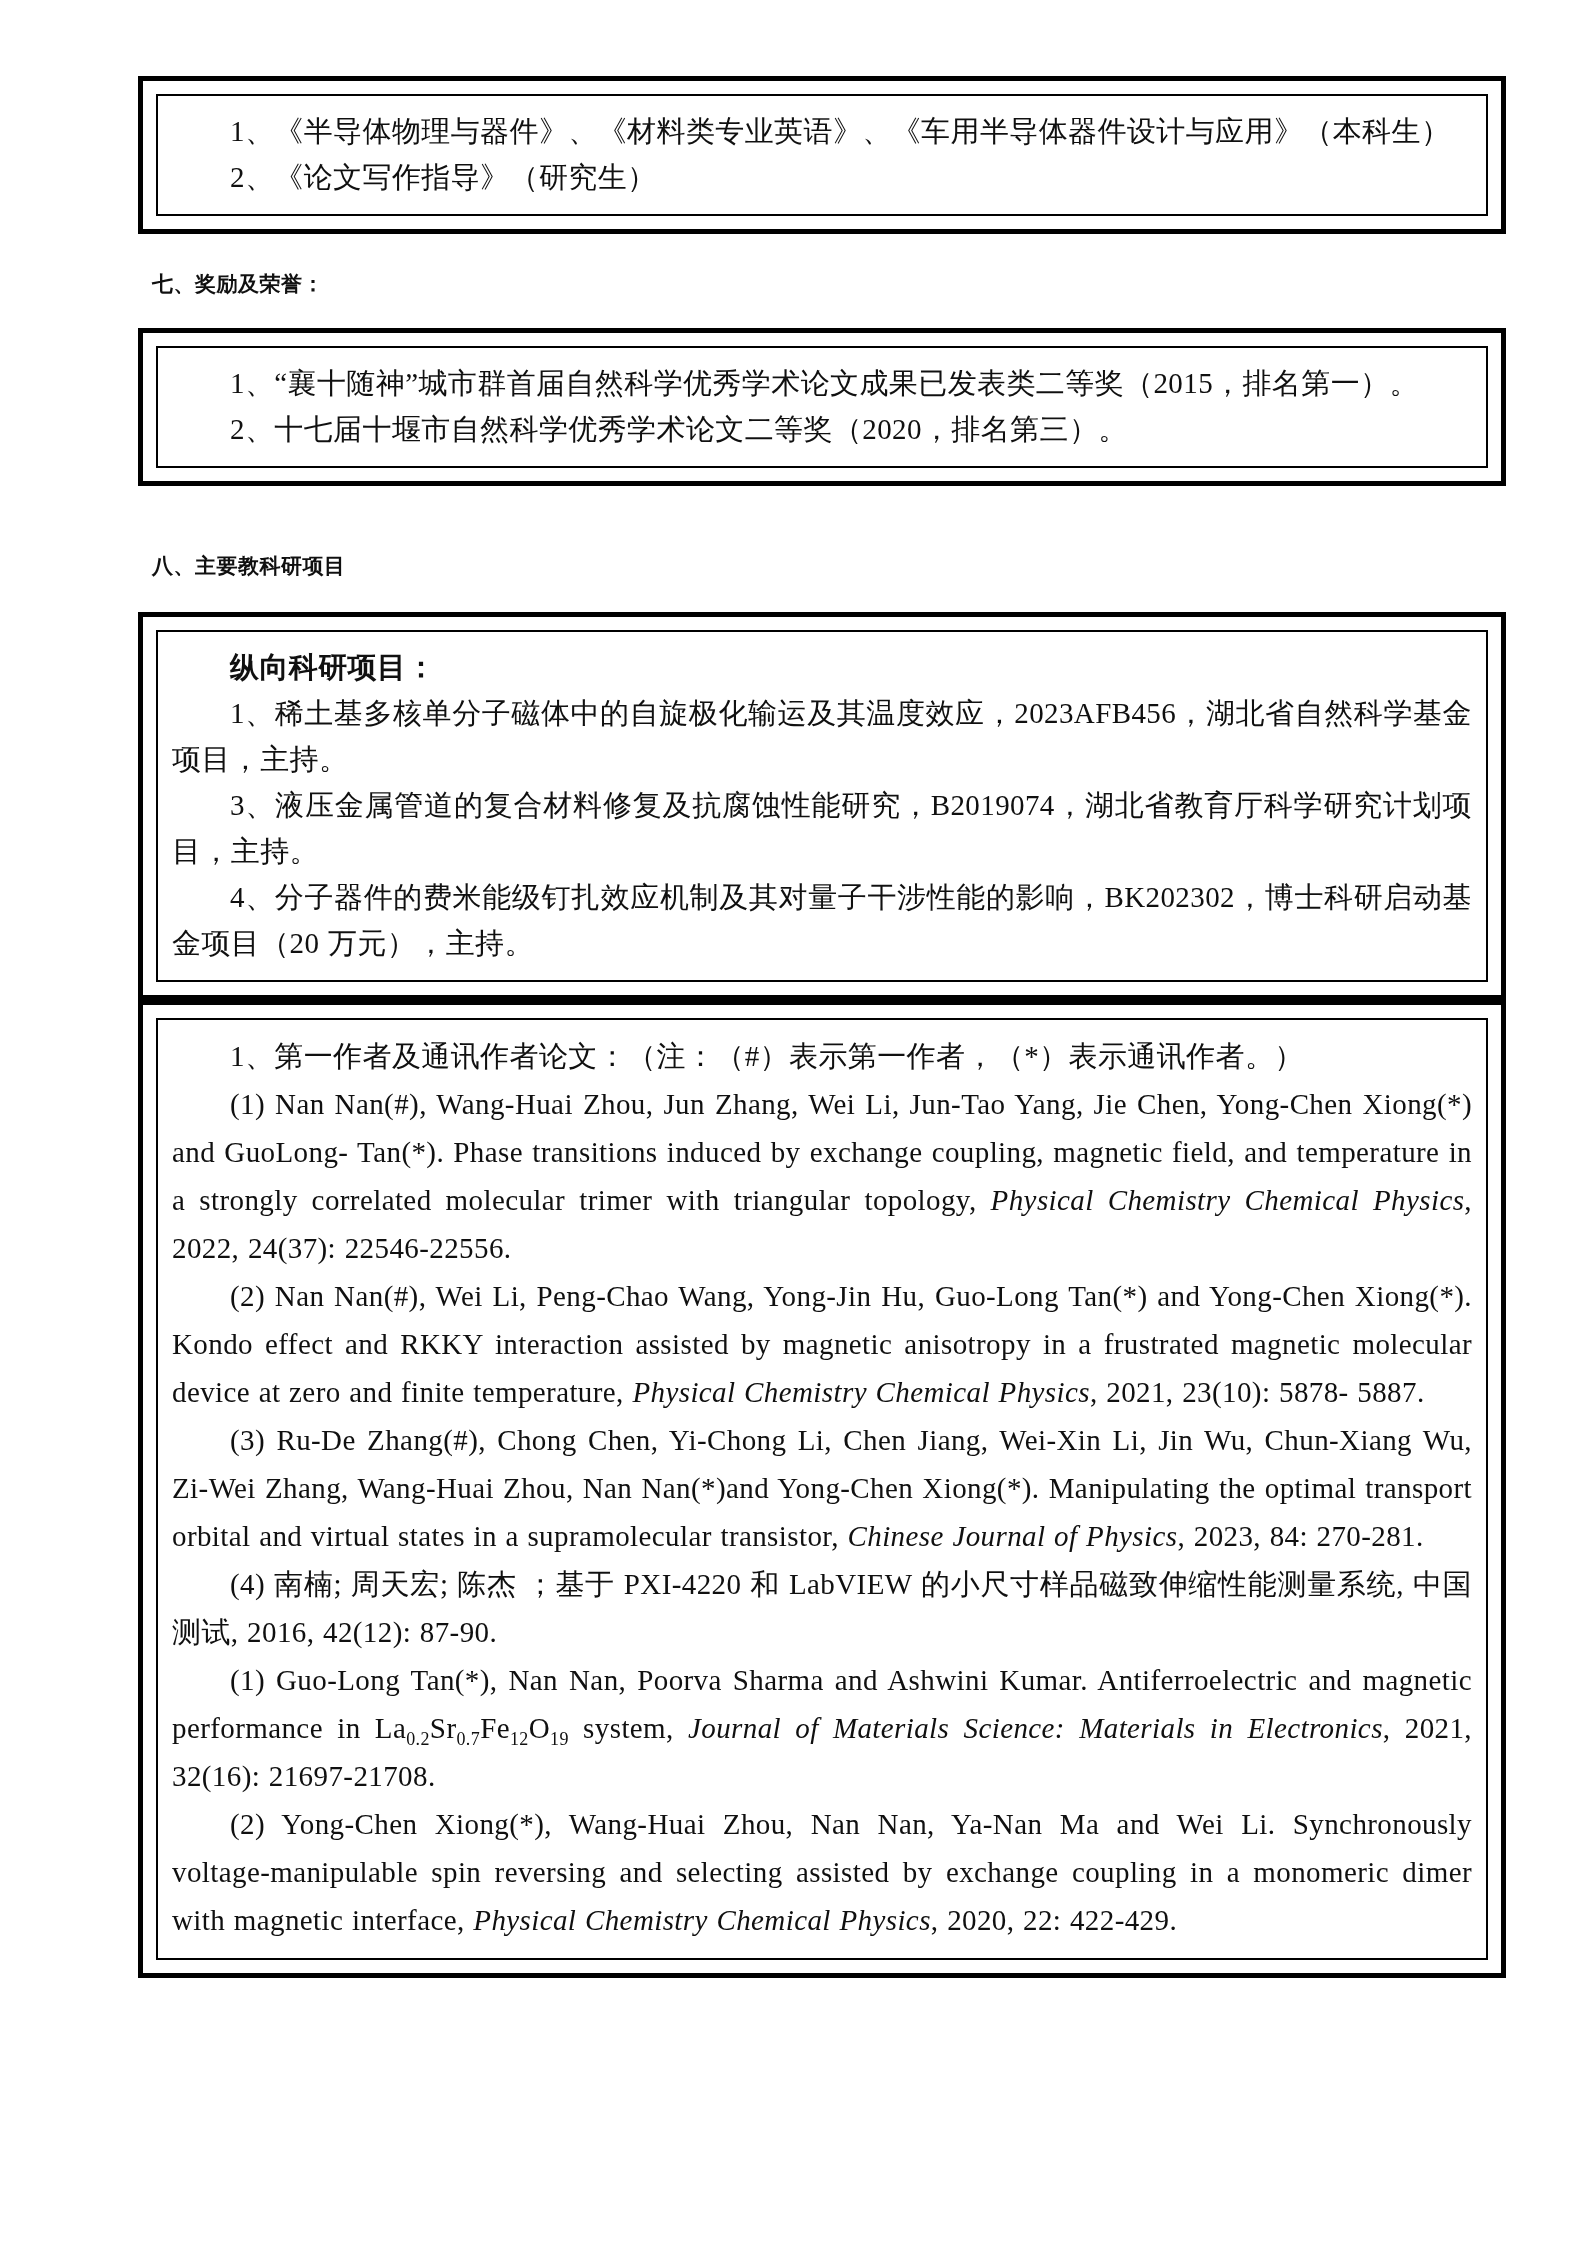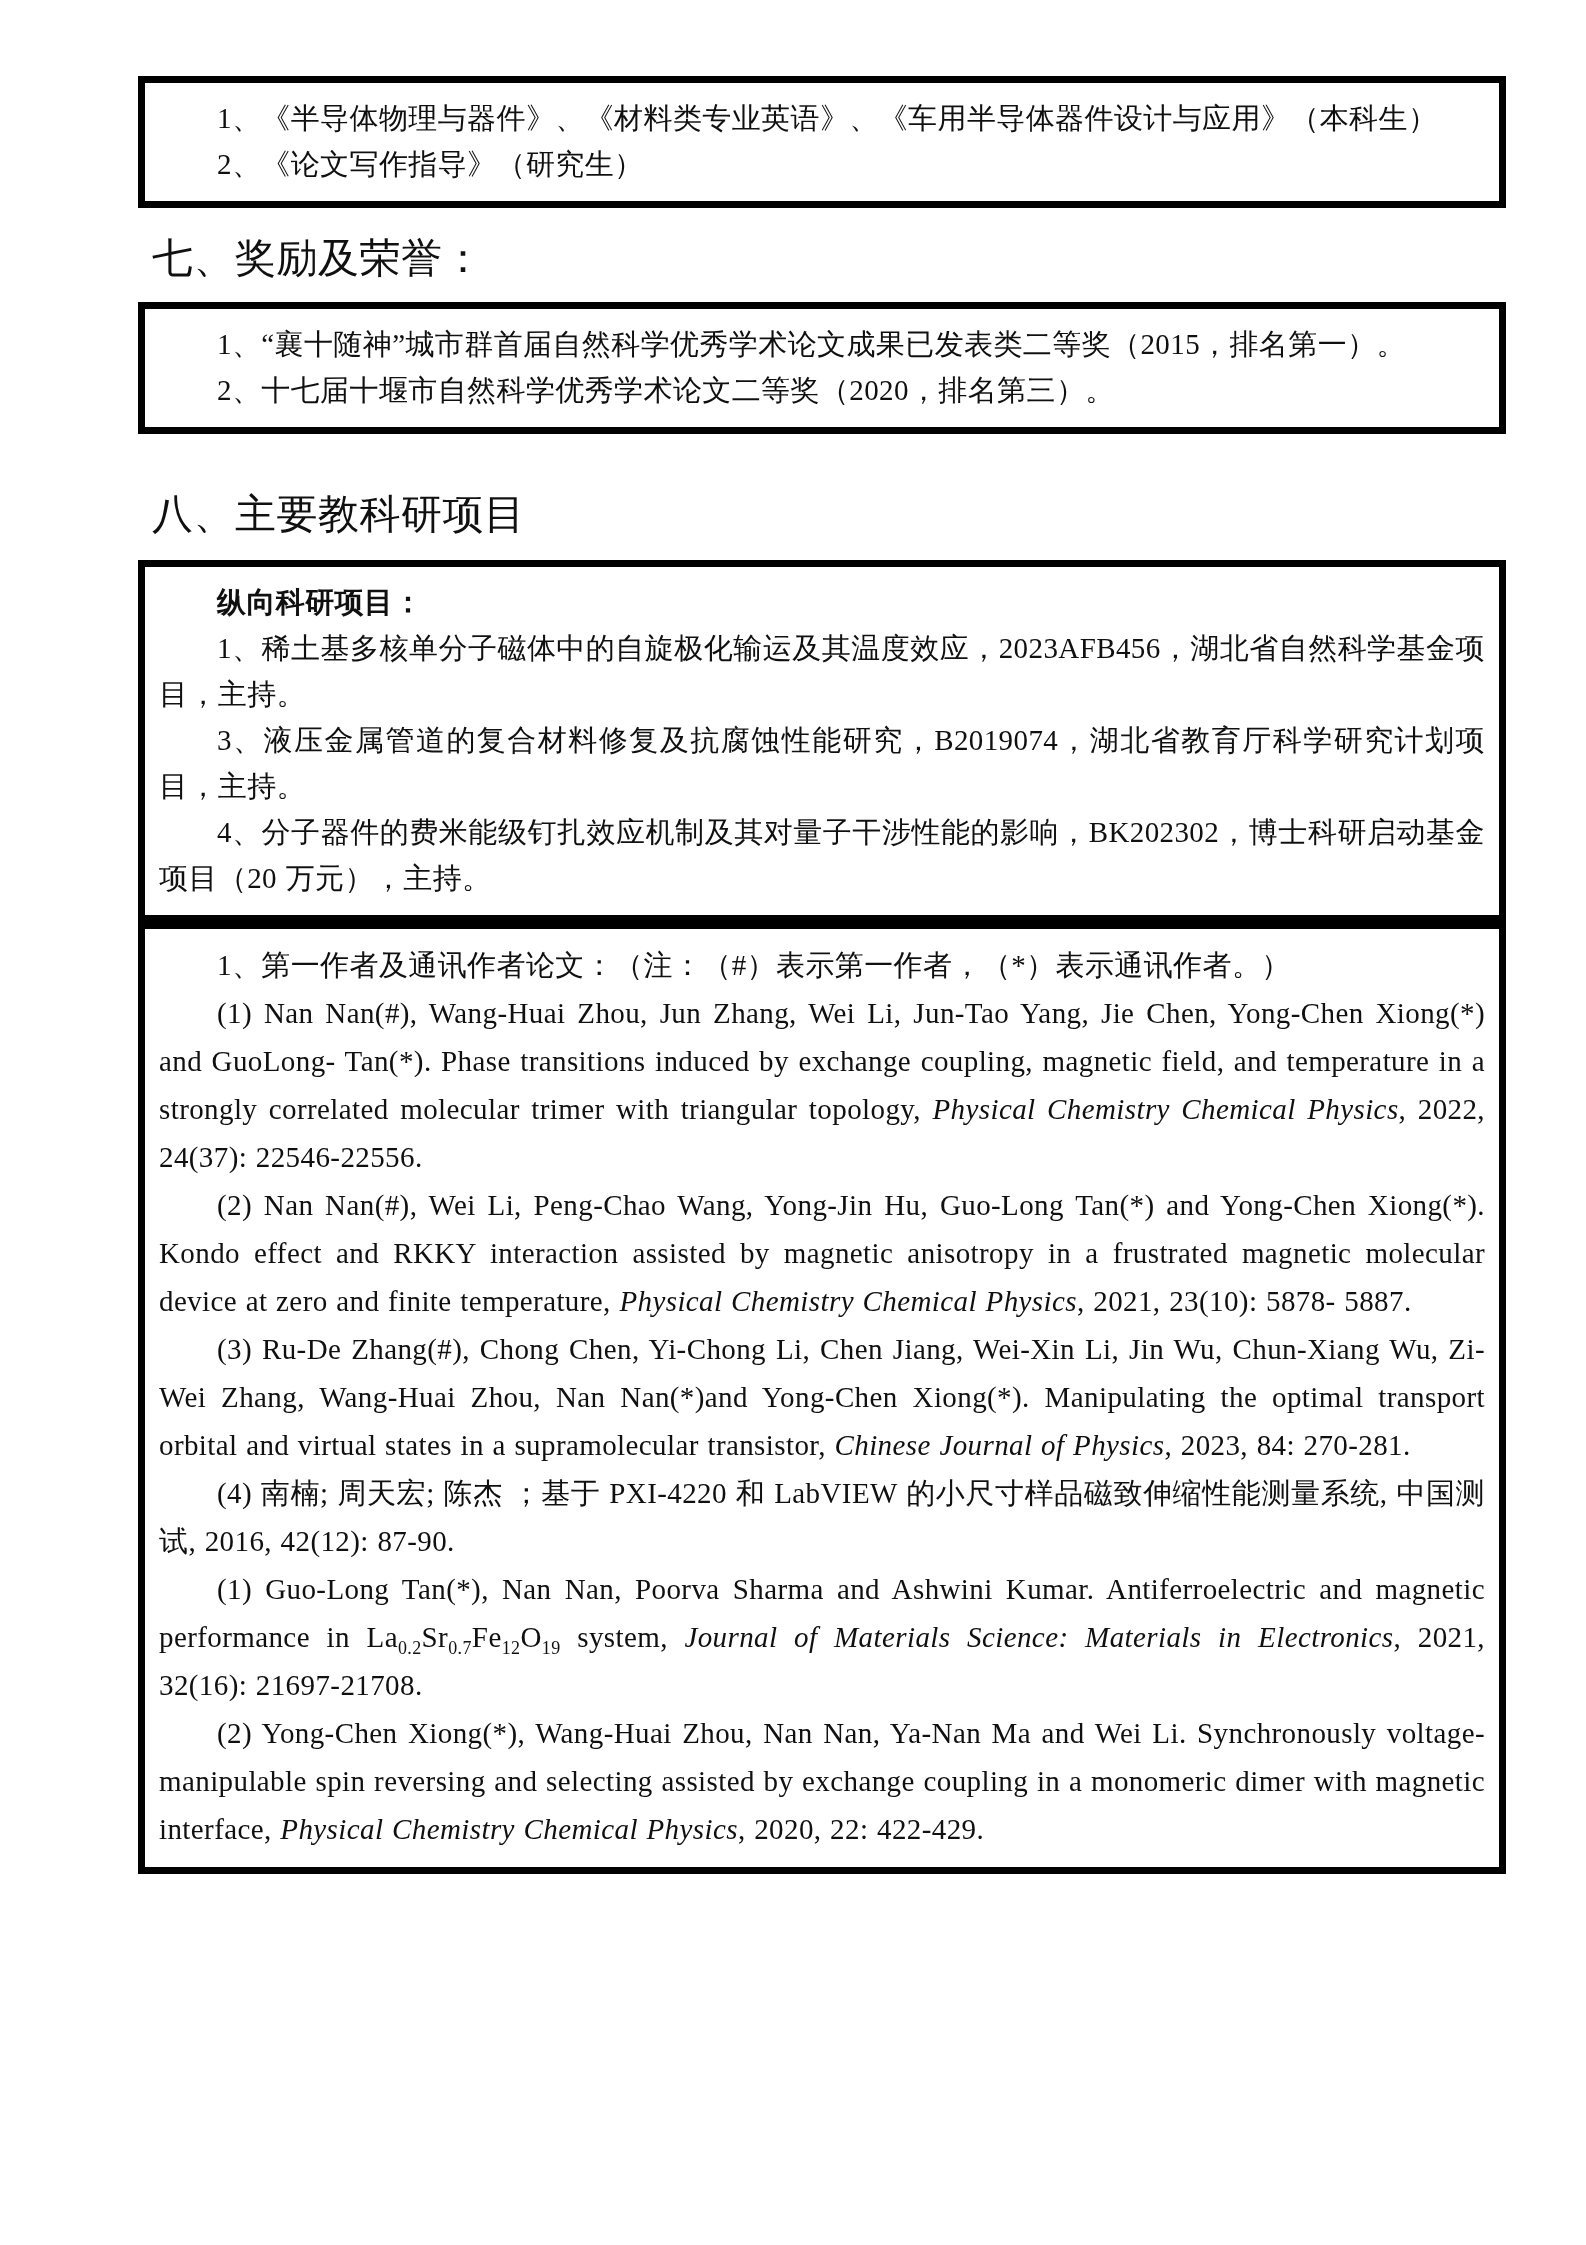--- a/index.html
+++ b/index.html
@@ -11,21 +11,21 @@
     font-family:"Liberation Serif","DejaVu Serif",serif;
     color:#101010;
     box-sizing:border-box;
   }
   .content{
     box-sizing:border-box;
     padding:76px 80px 0 138px;
   }
   .dbox{
     border:5px solid #000;
-    padding:0;
+    padding:13px;
     background:#fff;
   }
   .dbox .inner{
     border:2px solid #000;
     padding:12px 14px 14px 14px;
   }
   .para{
     margin:0;
     font-size:29px;
     line-height:46px;
@@ -34,22 +34,22 @@
     letter-spacing:0.4px;
     word-spacing:1px;
   }
   .pubs .para{line-height:48px;}
   .bold{font-weight:bold;}
   .b{font-weight:normal;}
   .i{font-style:italic;}
   sub{font-size:0.62em;line-height:0;}
   .sec{
     margin:0 0 0 14px;
-    font-size:41px;
-    font-weight:normal;
+    font-size:21px;
+    font-weight:bold;
     line-height:44px;
     letter-spacing:0.5px;
   }
   .sec-awards{margin-top:28px;margin-bottom:22px;}
   .sec-projects{margin-top:58px;margin-bottom:24px;}
   .sec-pubs{margin-top:60px;margin-bottom:20px;}
 </style>
 </head>
 <body>
 

